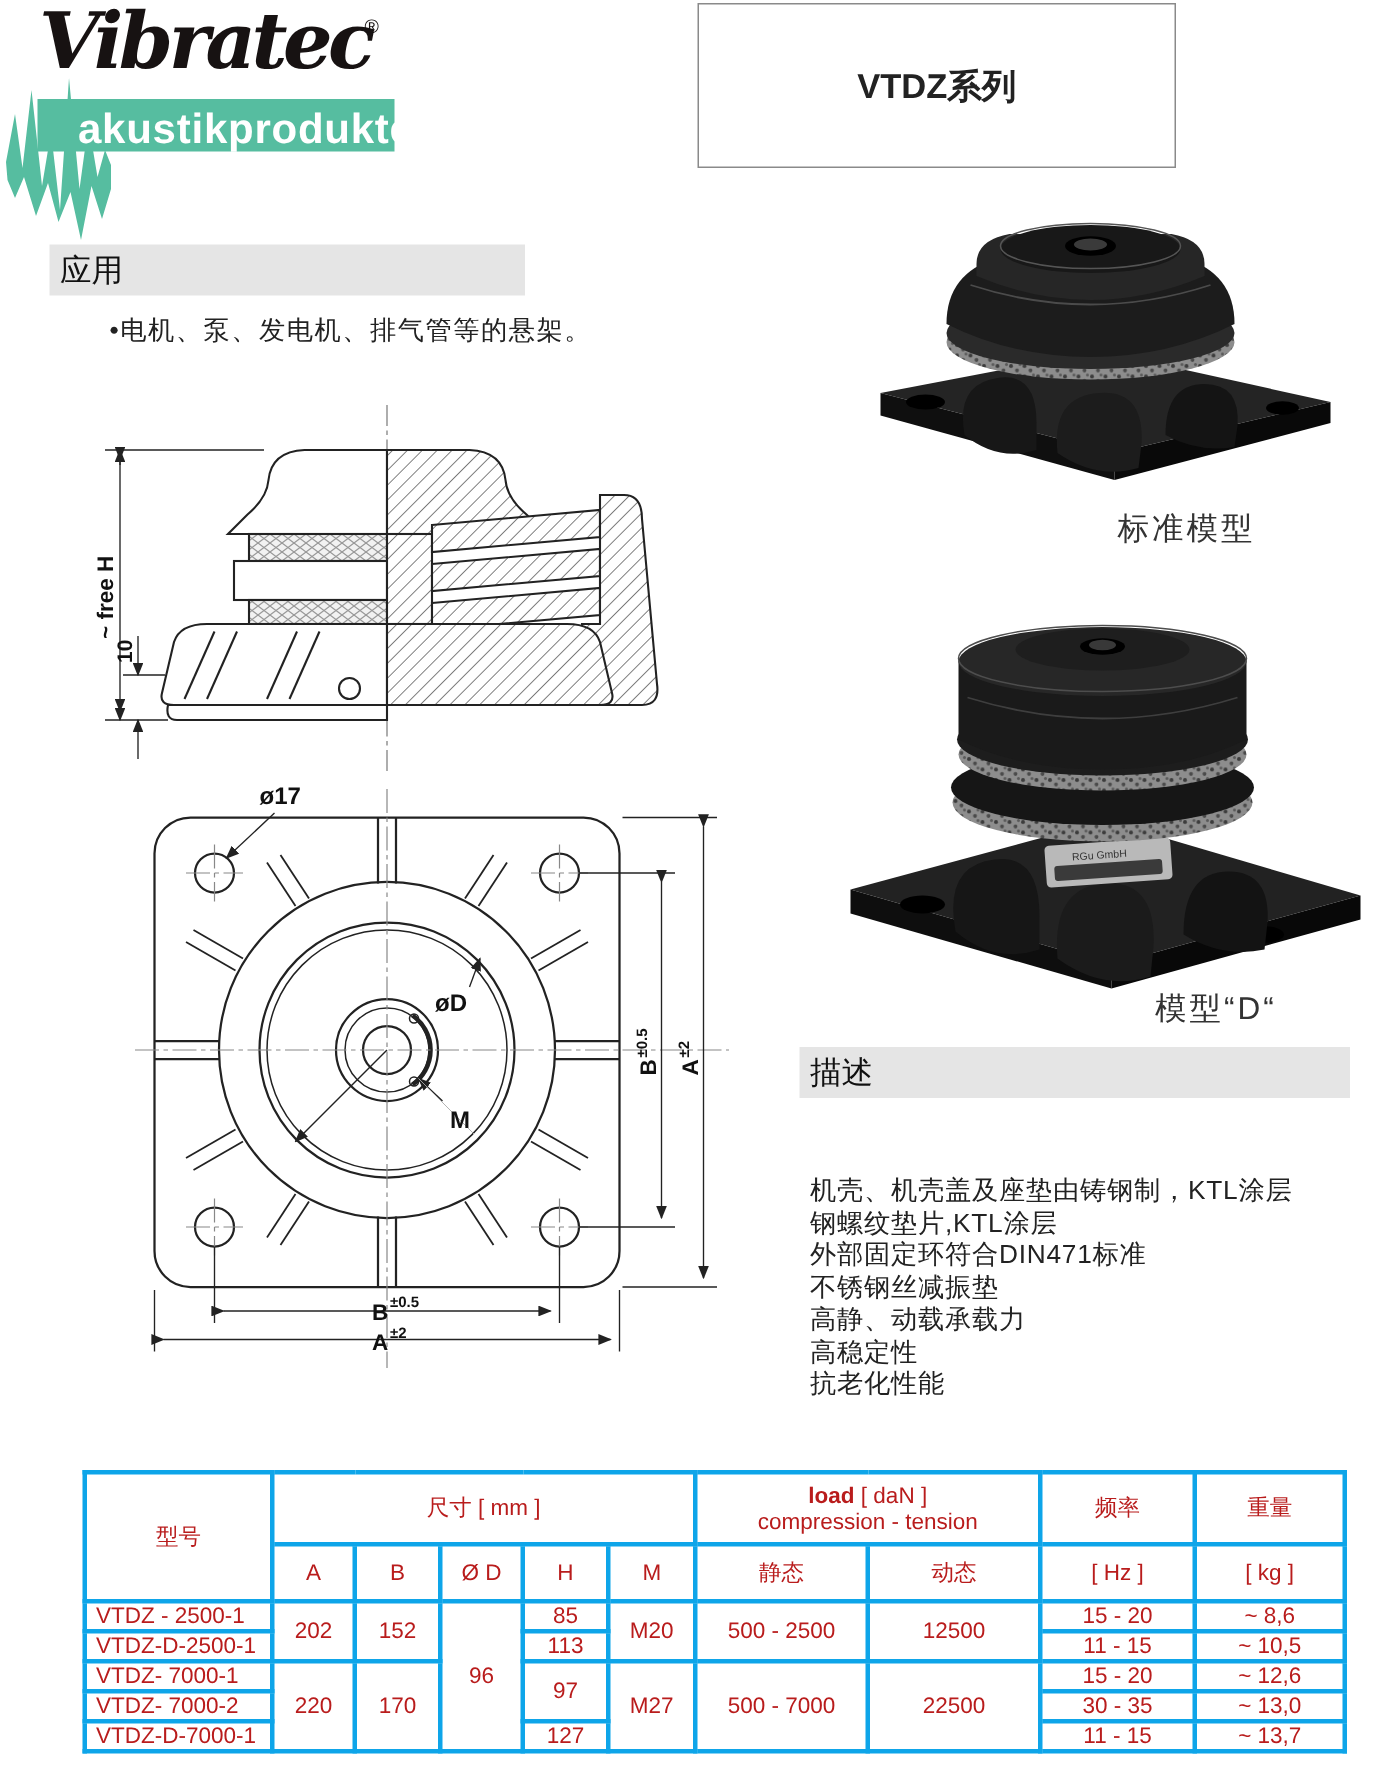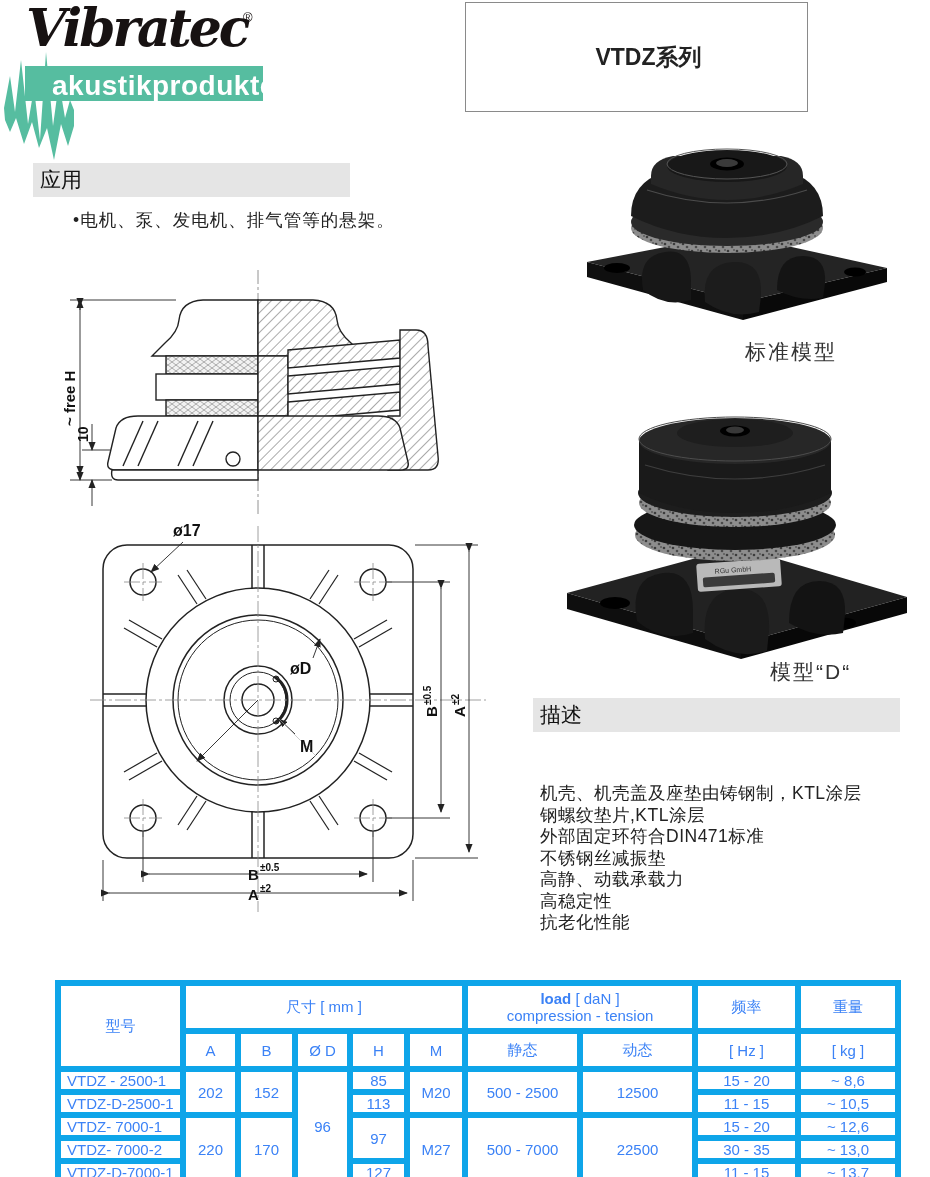--- a/index.html
+++ b/index.html
@@ -10,42 +10,42 @@
   
   .logo-name{left:26px;top:2px;font-family:"DejaVu Serif",serif;font-style:italic;font-weight:bold;
              font-size:52px;letter-spacing:-3px;color:#171212;line-height:1;}
   .logo-reg{left:243px;top:10px;font-size:13px;color:#171212;}
   .logo-banner{left:25px;top:66px;width:238px;height:35px;background:#56bda0;}
   .logo-tagline{left:52px;top:70px;font-size:28px;font-weight:bold;color:#fff;letter-spacing:.5px;}
   .logo-wave{left:2px;top:48px;}
 
   
   .title-box{left:465px;top:2px;width:317px;height:108px;border:1px solid #8a8a8a;background:#fff;
-             display:flex;align-items:center;justify-content:center;padding-left:24px;}
+             display:flex;align-items:center;justify-content:center;}
   .title-box span{font-size:23px;font-weight:bold;color:#222;}
 
   
   .secbar{background:#e5e5e5;display:flex;align-items:center;}
   .sec-app{left:33px;top:163px;width:317px;height:34px;}
   .sec-desc{left:533px;top:698px;width:367px;height:34px;}
   .secbar span{font-size:21px;color:#111;padding-left:7px;font-family:"Liberation Sans",sans-serif;}
   .app-bullet{left:33px;top:208px;font-size:17.5px;color:#222;letter-spacing:1px;margin-left:40px;}
 
   
   .caption{font-size:21px;color:#333;letter-spacing:2px;}
   .cap1{left:745px;top:338px;}
   .cap2{left:770px;top:658px;}
   .desc-lines{left:540px;top:738px;font-size:17.5px;line-height:21.5px;color:#222;letter-spacing:.5px;margin-top:45px;}
   .desc-lines div{white-space:nowrap;}
 
   
   .spec-table{position:absolute;left:55px;top:980px;border-collapse:collapse;table-layout:fixed;
               border:2px solid #222;}
-  .spec-table td,.spec-table th{border:6px solid #0ea5e9;padding:0;text-align:center;vertical-align:middle;
-              font-weight:normal;font-size:15px;color:#3b82f6;overflow:hidden;white-space:nowrap;}
+  .spec-table td,.spec-table th{border:3px solid #0ea5e9;padding:0;text-align:center;vertical-align:middle;
+              font-weight:normal;font-size:15px;color:#b91c1c;overflow:hidden;white-space:nowrap;}
   .spec-table .hd1{height:48px;font-size:16px;}
   .spec-table .hd2{height:38px;font-size:16px;}
   .spec-table .body-row{height:19px;}
   .spec-table td.model{text-align:left;padding-left:6px;font-size:15px;margin-top:42px;}
   .load-line1 b{font-weight:bold;}
   svg text{font-family:"Liberation Sans",sans-serif;}
 </style>
 </head>
 <body>
 

